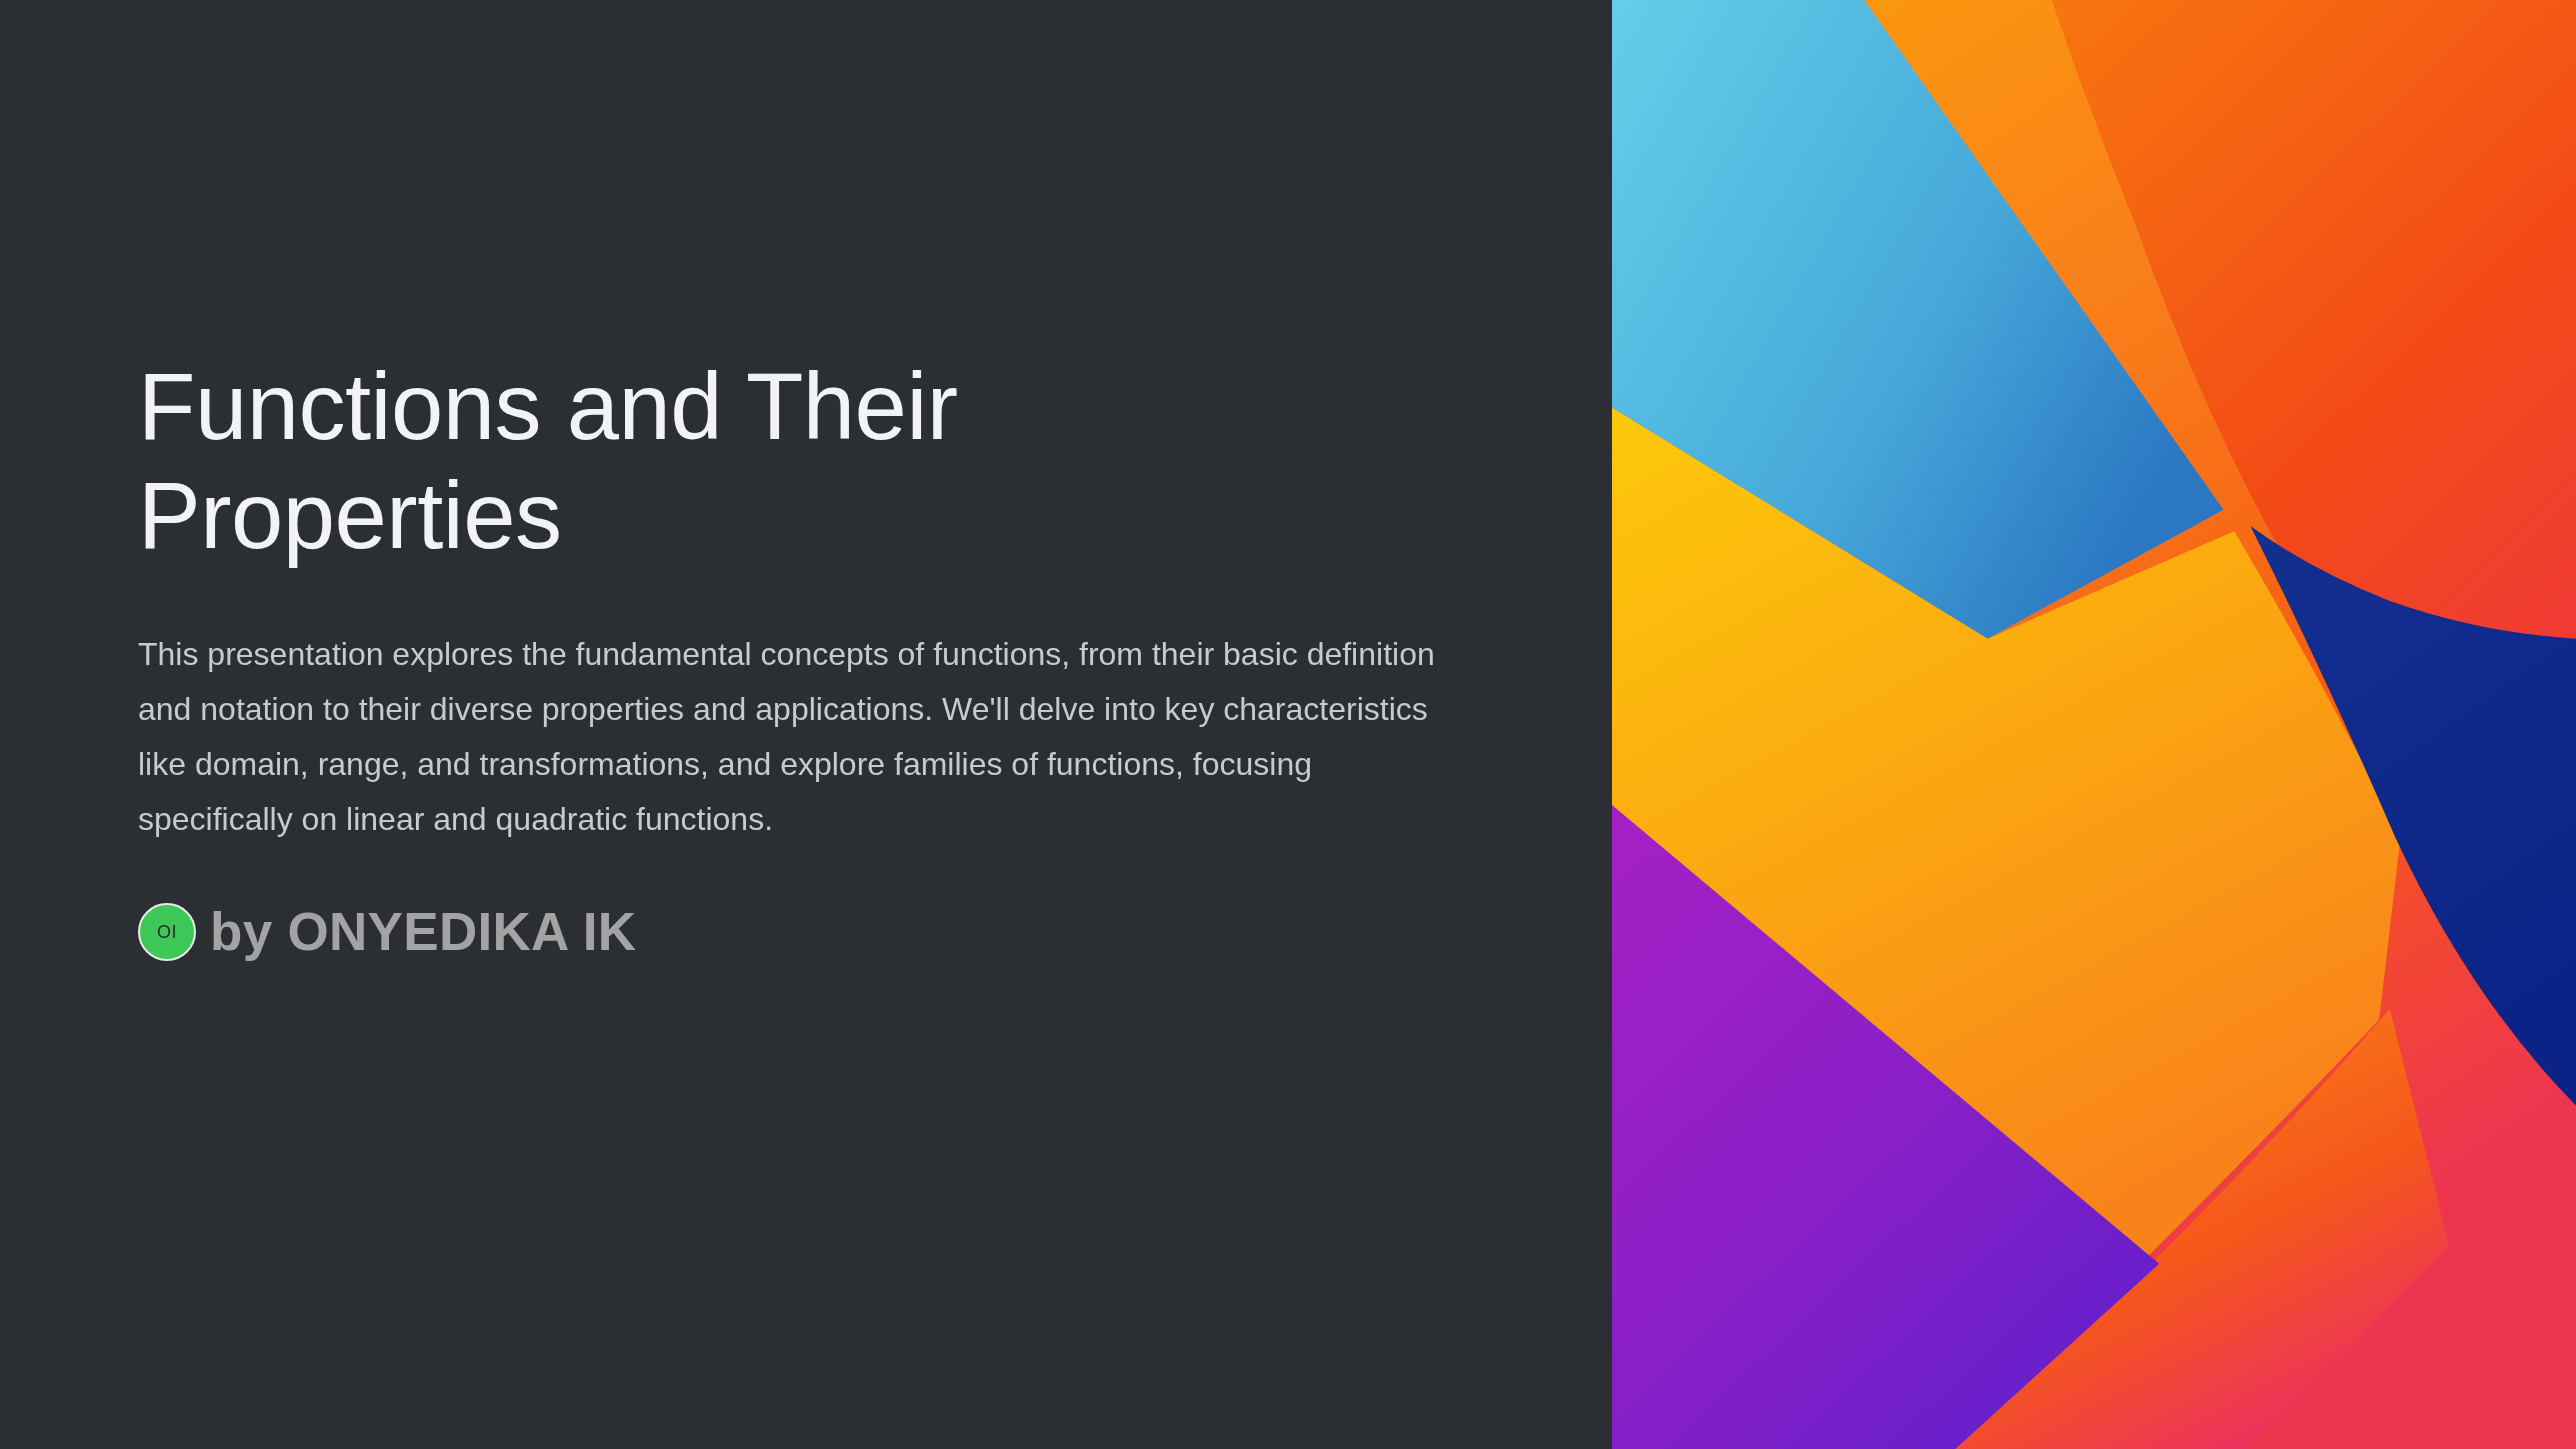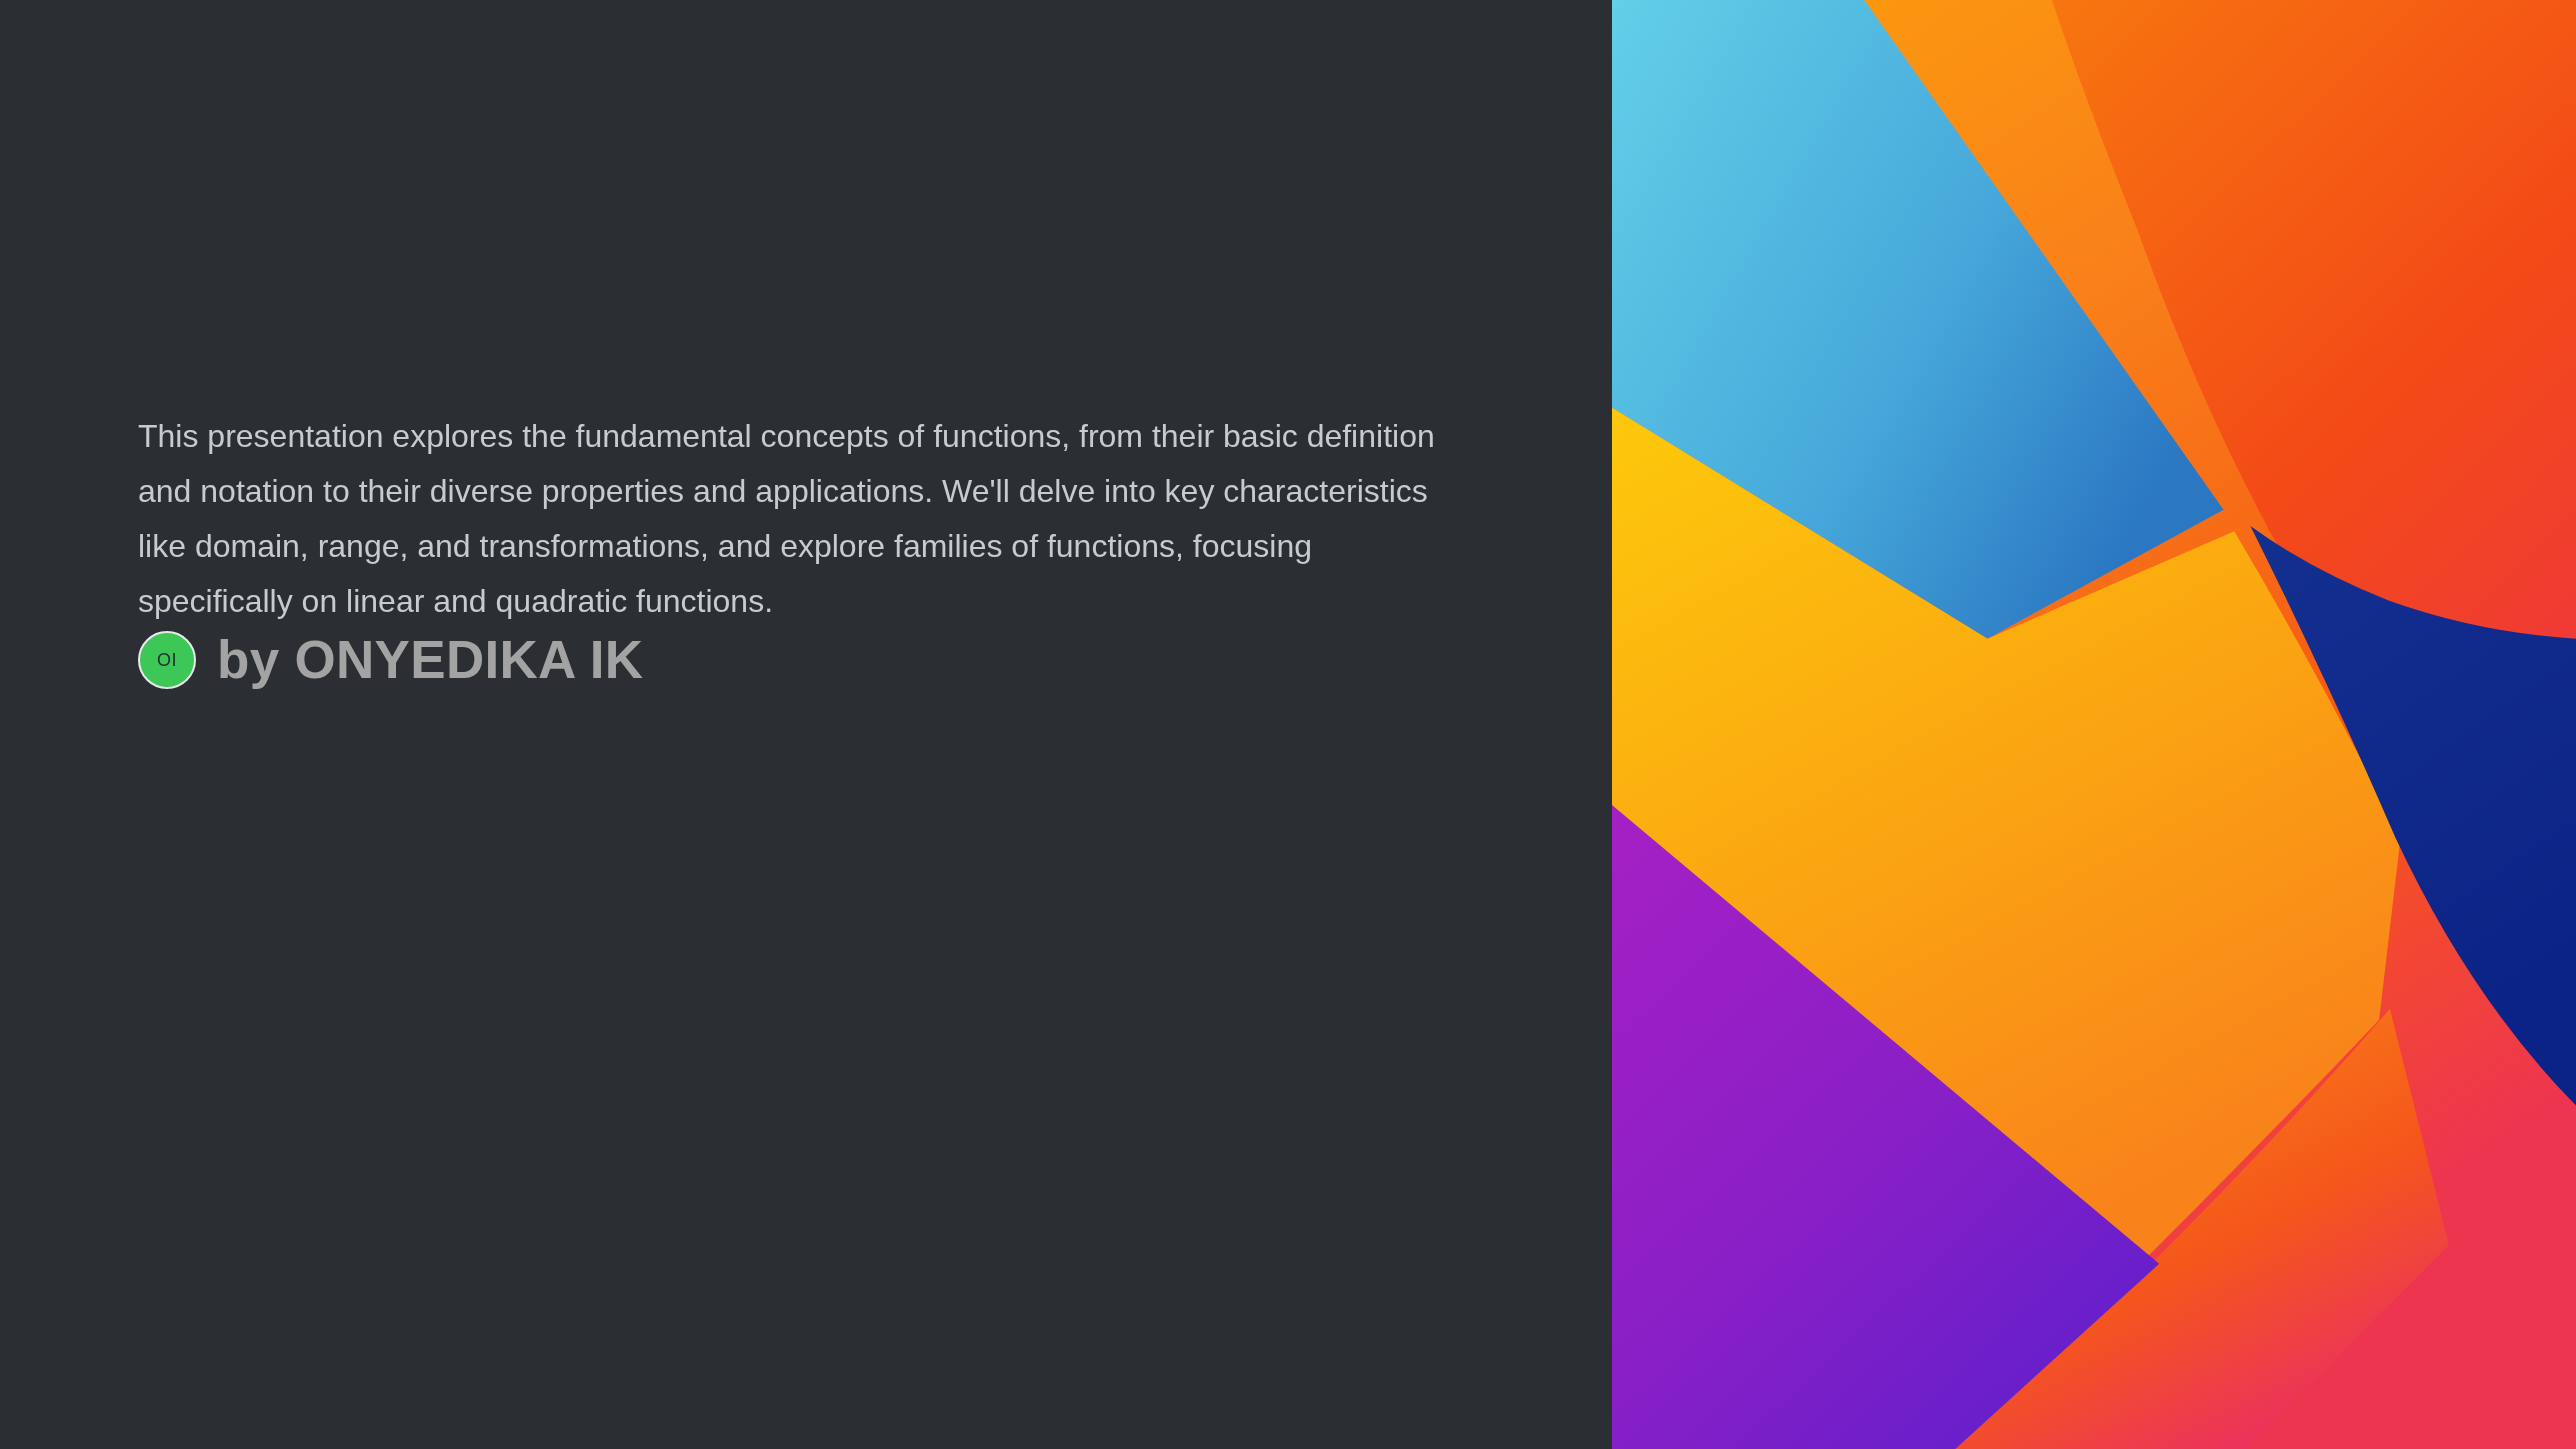--- a/index.html
+++ b/index.html
@@ -50,23 +50,24 @@
   .slide-description {
     margin-top: 57px;
     font-size: 32px;
     line-height: 1.72;
     font-weight: 400;
     color: #c7cbcf;
     max-width: 1331px;
   }
 
   .byline {
+    margin-top: 54px;
     display: flex;
     align-items: center;
-    gap: 21px;
+    gap: 14px;
   }
 
   .avatar {
     width: 58px;
     height: 58px;
     border-radius: 50%;
     background: #3dc757;
     border: 2.7px solid #e8eaec;
     display: flex;
     align-items: center;
@@ -102,20 +103,21 @@
   .right-panel svg { display:block; width:100%; height:100%; }
 </style>
 </head>
 <body>
 
 <div class="slide">
 
   <div class="left-panel">
     <div class="content">
 
+      <h1 class="slide-title">Functions and Their Properties</h1>
 
       <p class="slide-description">This presentation explores the fundamental concepts of functions, from their basic definition and notation to their diverse properties and applications. We'll delve into key characteristics like domain, range, and transformations, and explore families of functions, focusing specifically on linear and quadratic functions.</p>
 
       <div class="byline">
         <div class="avatar">
           <span class="avatar-initials">OI</span>
         </div>
         <span class="byline-name">by ONYEDIKA IK</span>
       </div>
 

